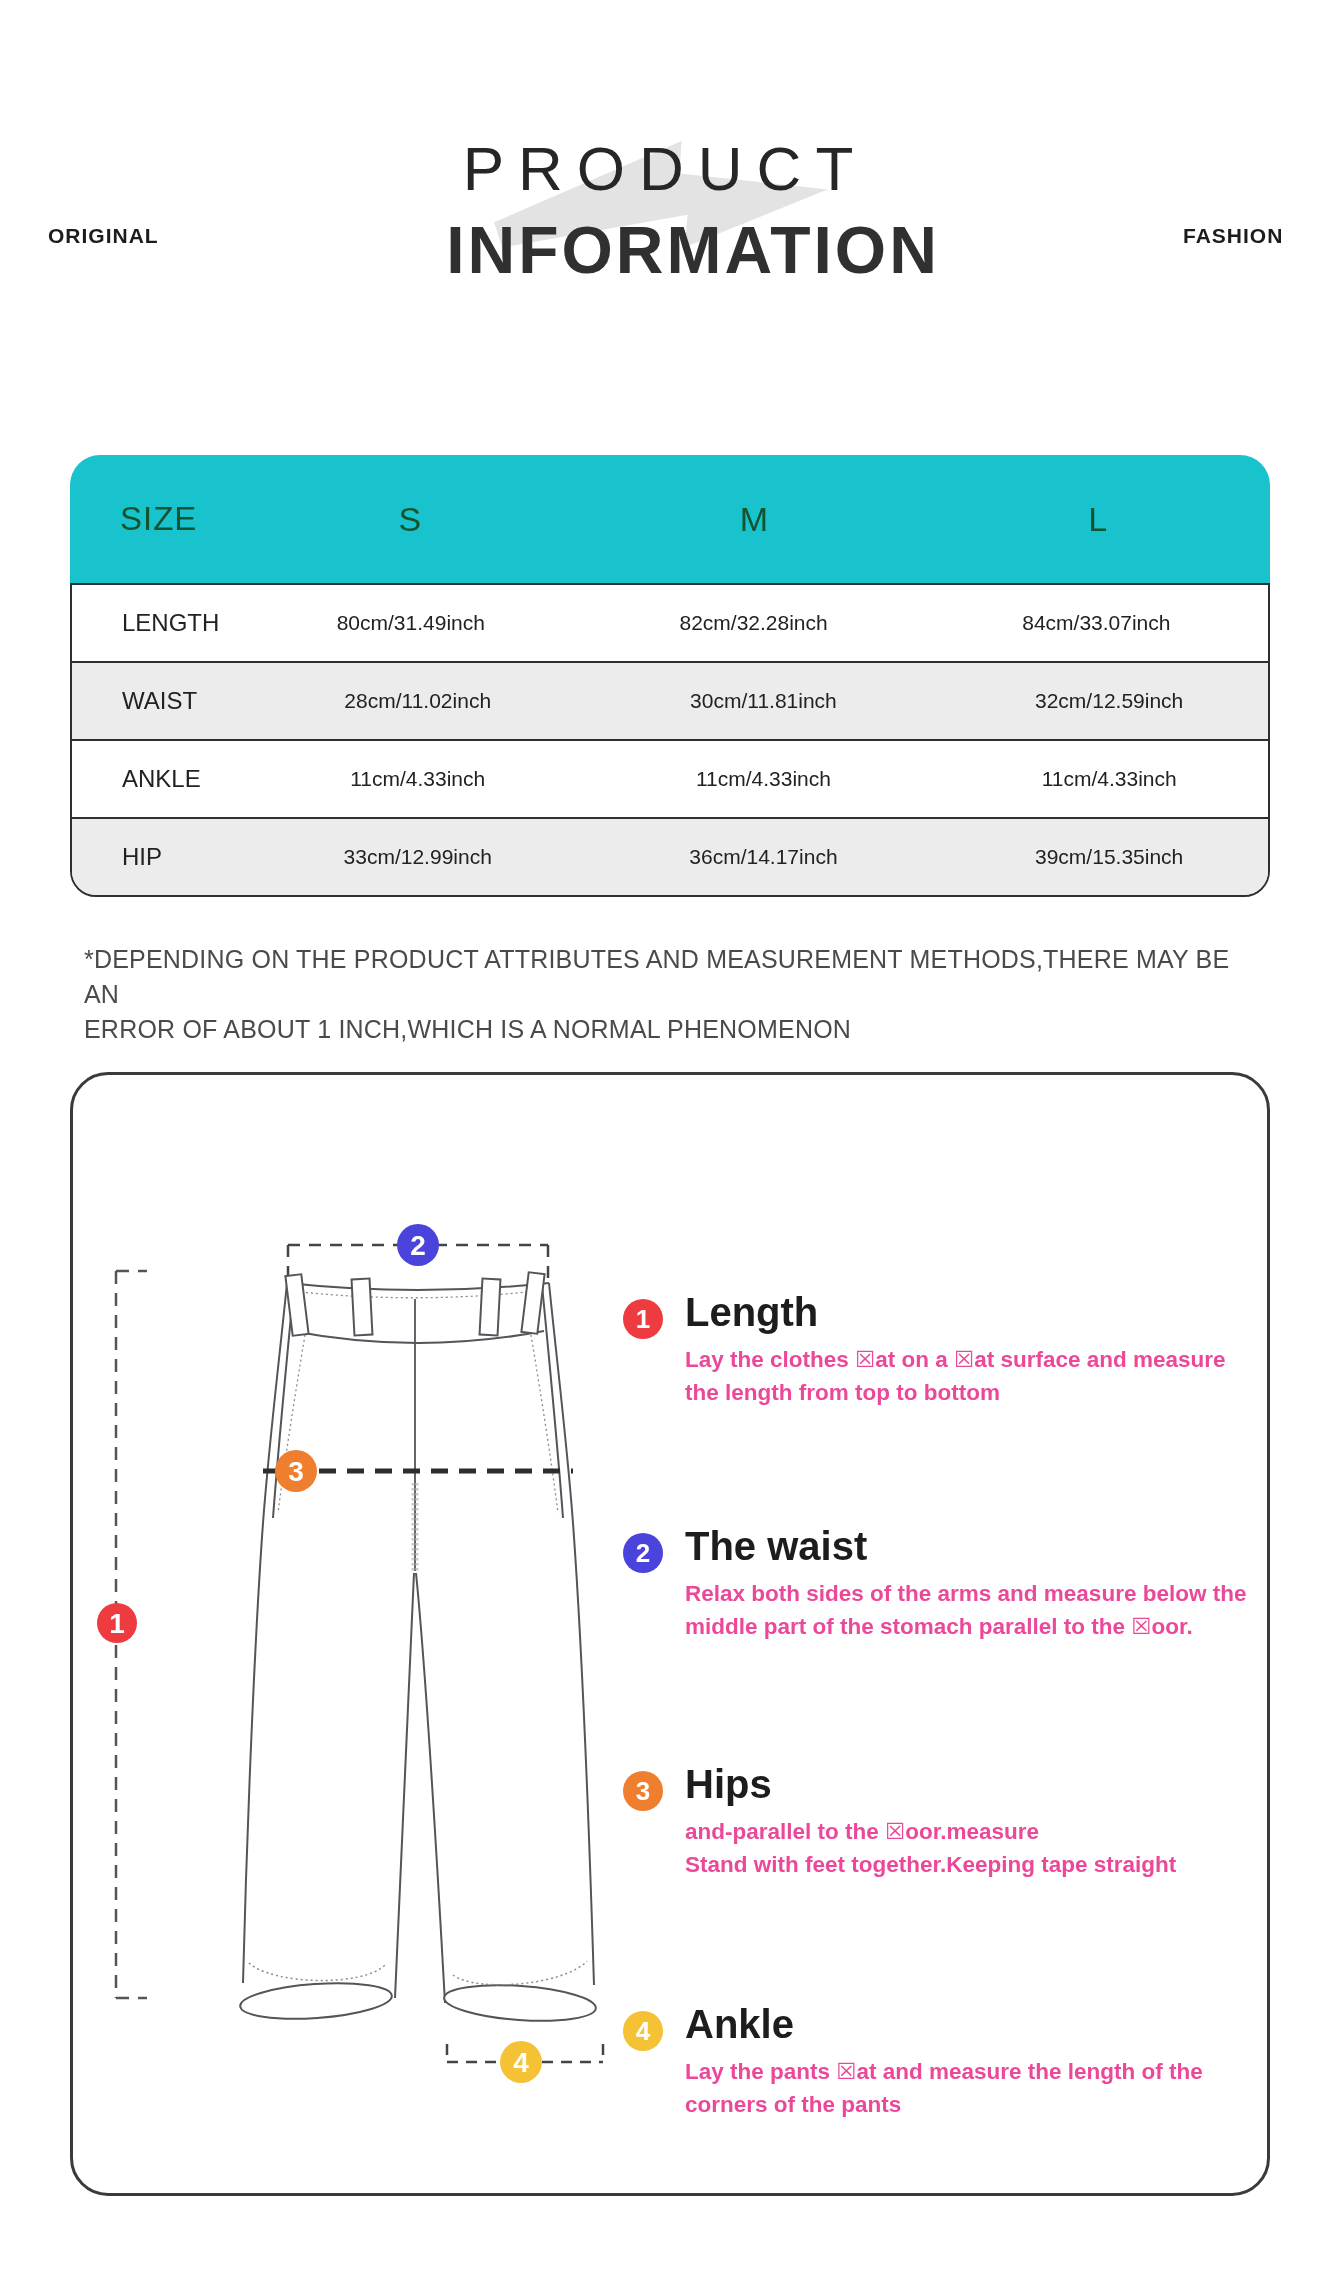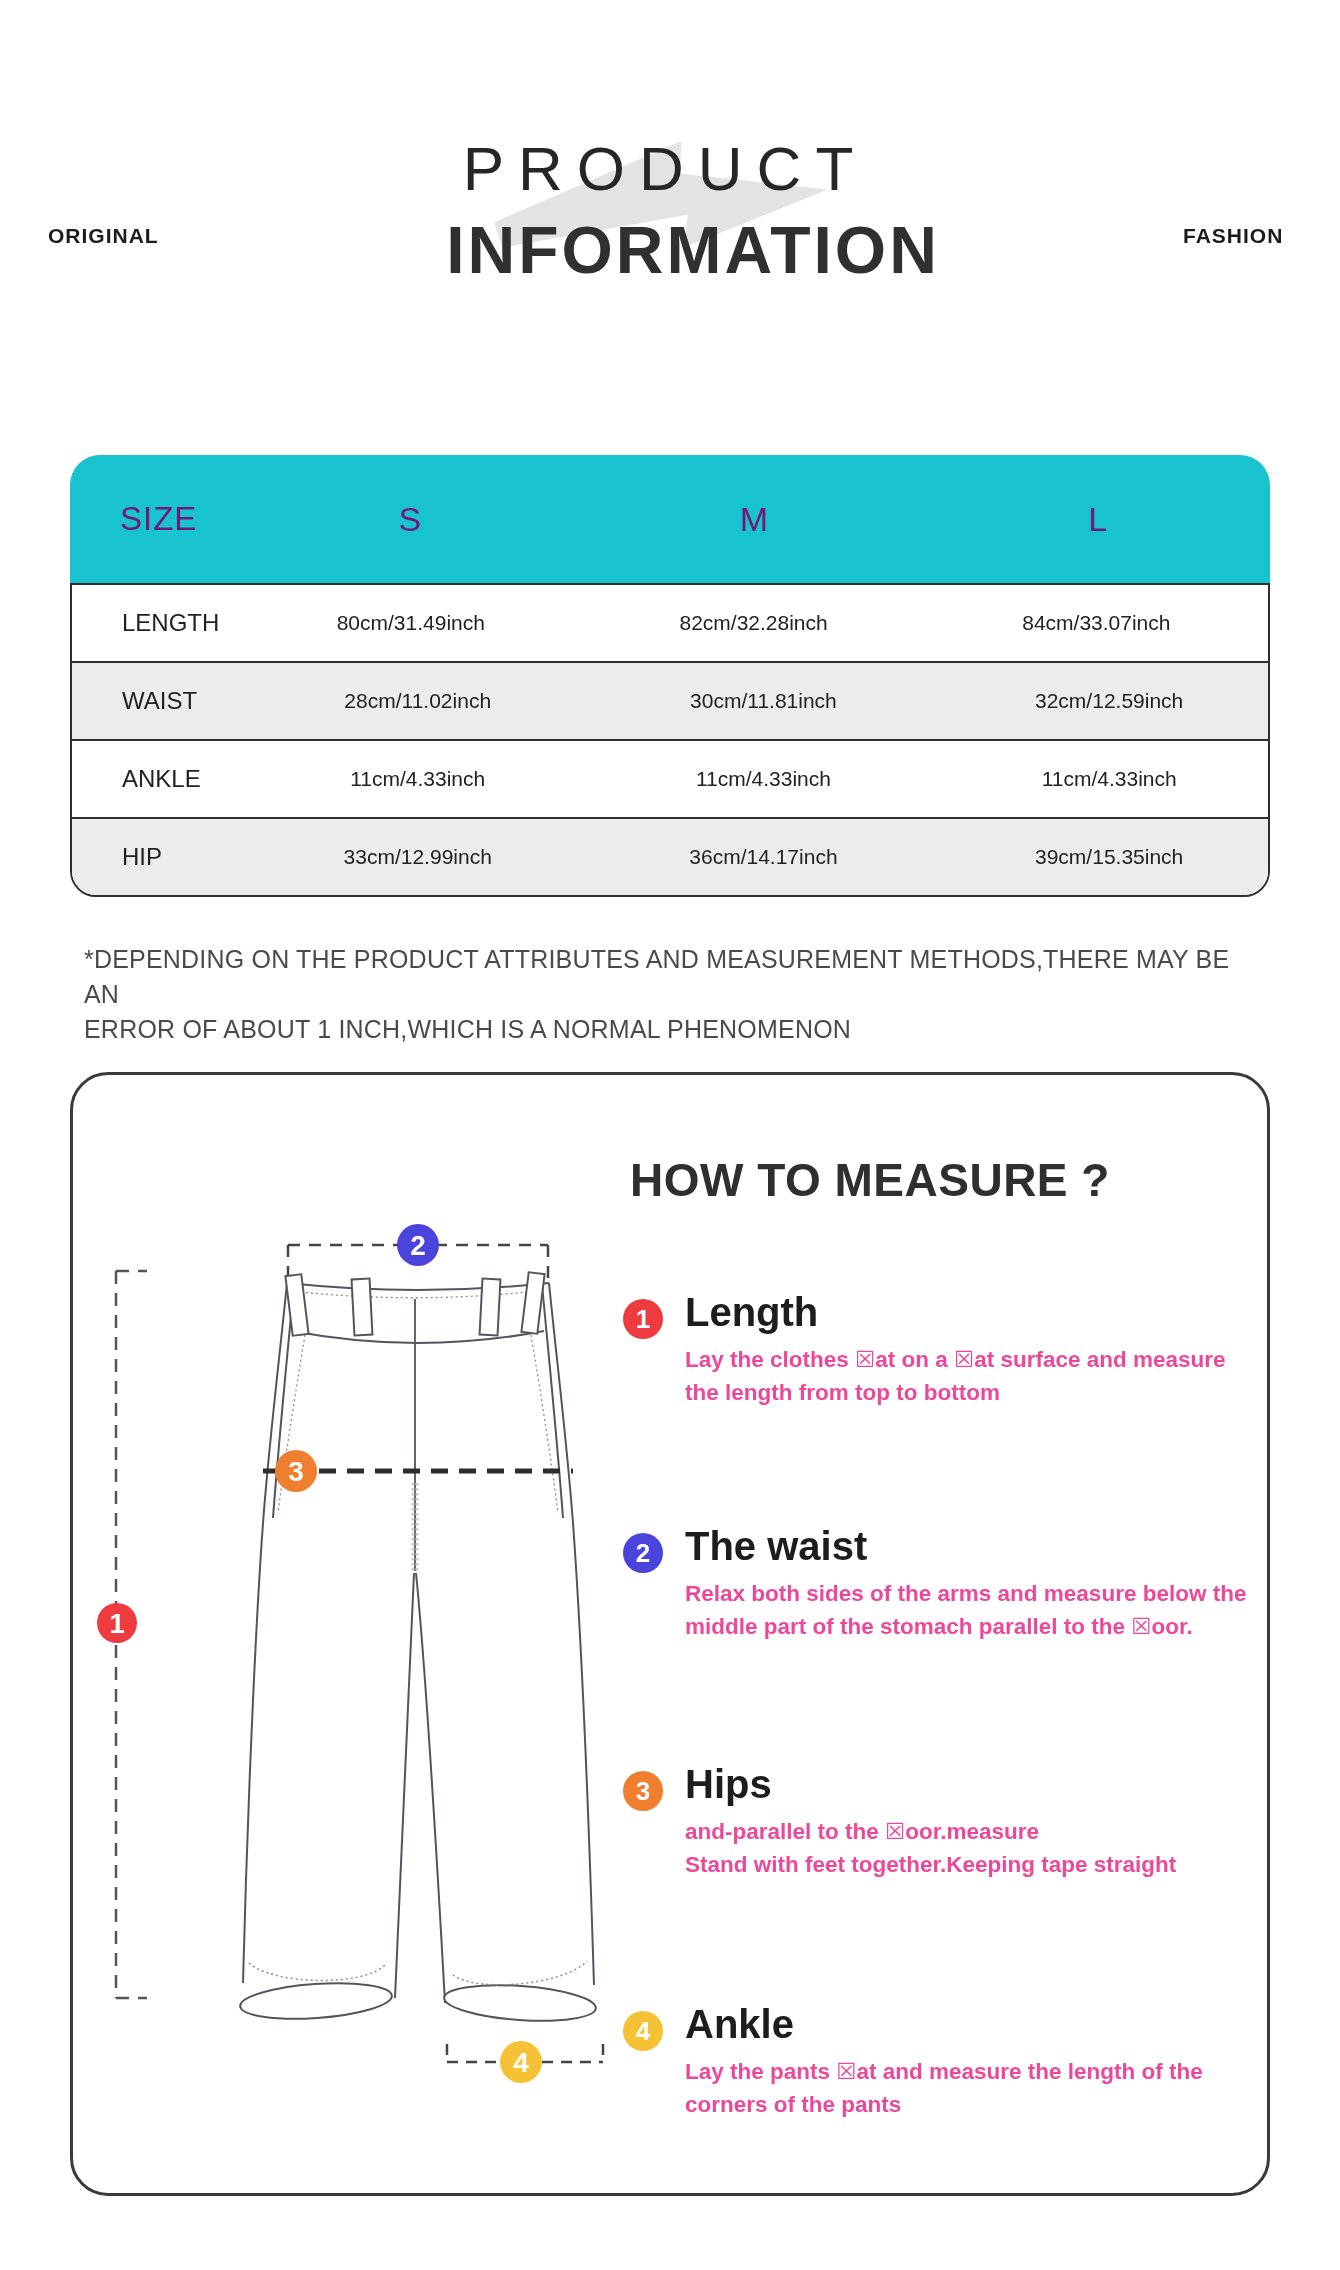--- a/index.html
+++ b/index.html
@@ -17,21 +17,21 @@
     font-size:62px;font-weight:300;letter-spacing:14px;color:#262626;
   }
   .title-bold{
     position:absolute;left:0;top:212px;width:1330px;text-align:center;z-index:1;
     font-size:66px;font-weight:700;letter-spacing:3px;color:#303030;padding-left:28px;
   }
   
   .size-table{position:absolute;left:70px;top:455px;width:1200px;z-index:1;}
   .thead{
     display:flex;align-items:center;height:128px;border-radius:30px 30px 0 0;
-    color:#701a75;background:#18C3CE;
+    color:#14532d;background:#18C3CE;
   }
   .c-label{width:14%;box-sizing:border-box;padding-left:50px;}
   .c-val{width:28.66%;text-align:center;}
   .thead .c-label{font-size:33px;font-weight:500;letter-spacing:1px;}
   .thead .c-val{font-size:34px;font-weight:500;}
   .tbody{
     border:2px solid #2f2f2f;border-radius:0 0 26px 26px;overflow:hidden;background:#fff;
   }
   .trow{display:flex;align-items:center;height:76px;background:#ffffff;}
   .trow + .trow{border-top:2px solid #2f2f2f;gap:28px;}
@@ -181,21 +181,20 @@
         <text x="44" y="450" fill="#ffffff">1</text>
         <circle cx="345" cy="62" r="21" fill="#4A43DC"></circle>
         <text x="345" y="72" fill="#ffffff">2</text>
         <circle cx="223" cy="288" r="21" fill="#EF7E2E"></circle>
         <text x="223" y="298" fill="#ffffff">3</text>
         <circle cx="448" cy="879" r="21" fill="#F4C234"></circle>
         <text x="448" y="889" fill="#ffffff">4</text>
       </g>
     </svg>
 
-    <div class="measure-title">HOW TO MEASURE ?</div>
 
     <div class="m-item it1">
       <div class="m-badge" style="background: rgb(238, 59, 64);">
         <span>1</span>
       </div>
       <div class="m-text">
         <div class="m-head">Length</div>
         <div class="m-body">
           <div>Lay the clothes ☒at on a ☒at surface and measure</div>
           <div>the length from top to bottom</div>

